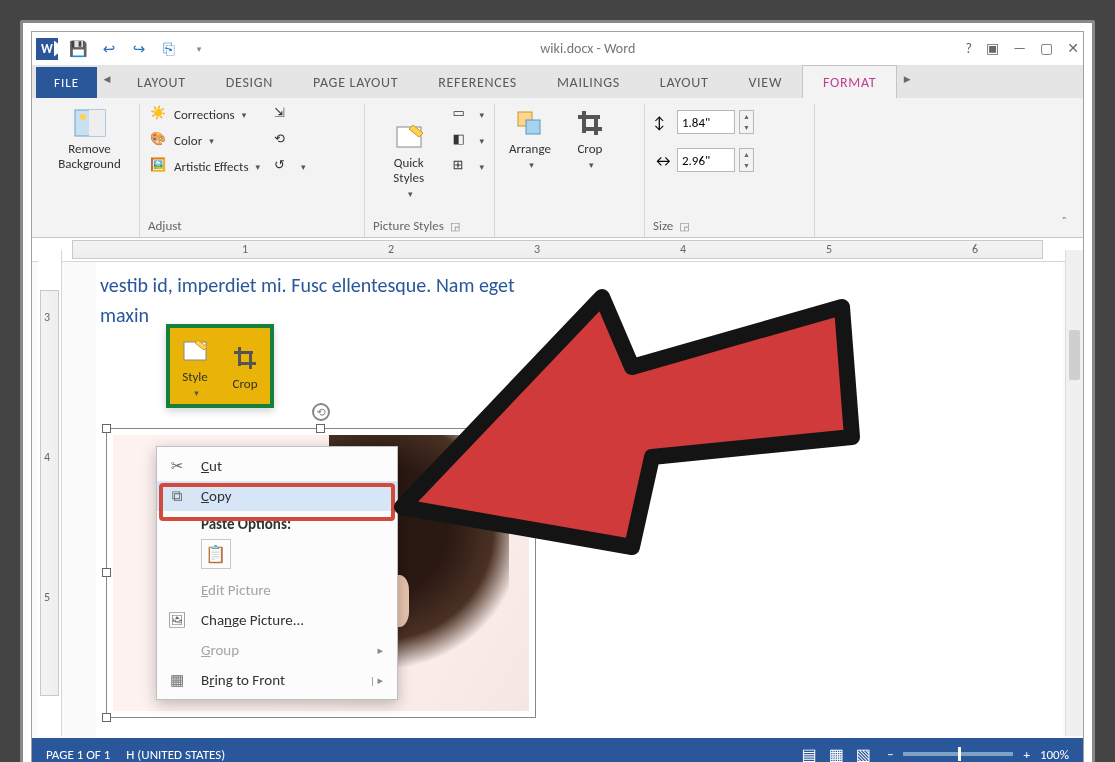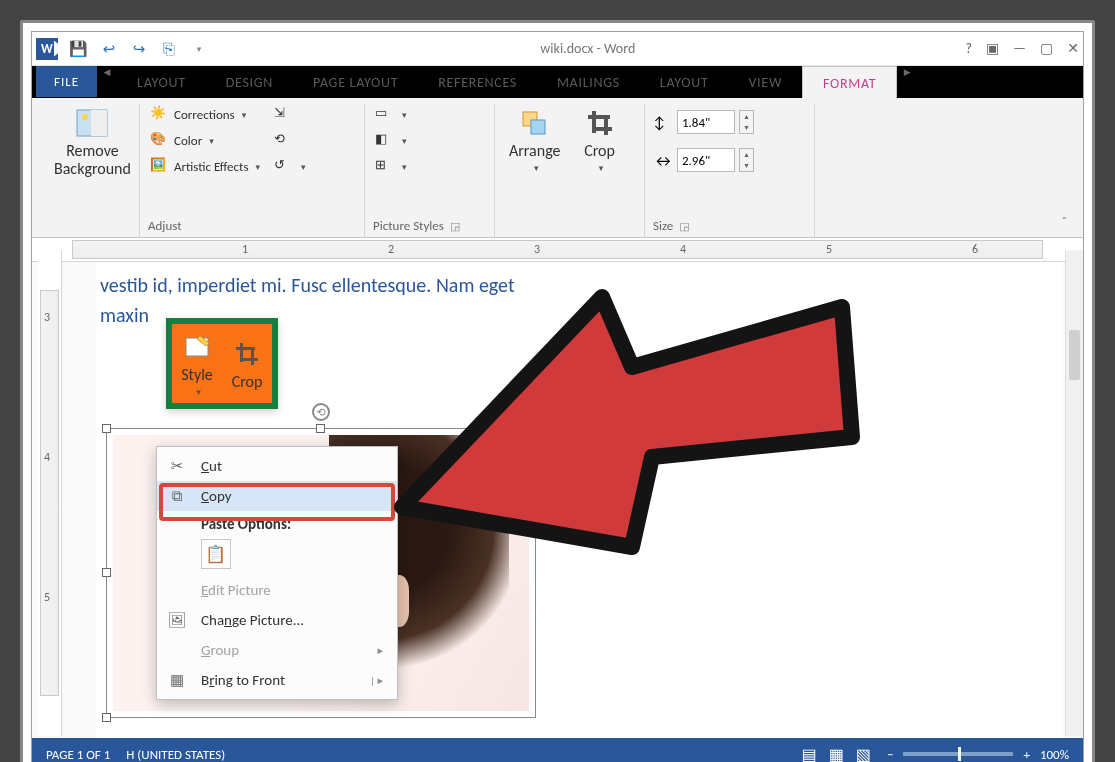--- a/index.html
+++ b/index.html
@@ -11,34 +11,34 @@
 .titlebar{height:34px;background:#fff;display:flex;align-items:center;padding:0 4px;border-bottom:1px solid #e4e4e4;gap:10px}
 .app-icon{width:22px;height:22px;background:#2b569a;color:#fff;display:flex;align-items:center;justify-content:center;font-weight:bold;font-size:13px;border-radius:0;position:relative}
 .app-icon:after{content:"";position:absolute;right:-2px;top:3px;bottom:3px;width:6px;background:#fff;clip-path:polygon(0 0,100% 30%,100% 70%,0 100%)}
 .qat{display:flex;gap:8px;align-items:center}
 .qat-btn{width:22px;height:22px;display:flex;align-items:center;justify-content:center;color:#2a73bb;font-size:15px;cursor:pointer}
 .title{flex:1;text-align:center;color:#777;font-size:14px}
 .winctl{display:flex;gap:14px;align-items:center;color:#666;font-size:14px}
 .winctl span{cursor:pointer}
 
 
-.tabs{height:32px;display:flex;align-items:flex-start;background:#000000;padding-left:4px}
+.tabs{height:32px;display:flex;align-items:center;background:#e5e5e5;padding-left:4px}
 .filetab{background:#2a579a;color:#fff;padding:8px 18px;font-size:13px;letter-spacing:1px;cursor:pointer}
 .navtab{width:20px;color:#6a6a6a;text-align:center;font-size:9px;padding-bottom:8px}
 .tab{padding:8px 20px;color:#5a5a5a;font-size:14px;letter-spacing:.7px;cursor:pointer}
 .tab.active{border:1px solid #c5c5c5;border-bottom:none;background:#f3f3f3;color:#c03f8f}
 
 
 .ribbon{background:#f3f3f3;border-bottom:1px solid #c5c5c5;display:flex;padding:6px 8px 0;height:140px}
 .group{display:flex;flex-direction:column;padding:0 8px;border-right:1px solid #d6d6d6}
 .group:last-child{border-right:none}
 .grow{display:flex;gap:6px;flex:1;align-items:flex-start}
 .glabel{font-size:13px;color:#666;text-align:left;padding:3px 0 4px}
 .bigbtn{display:flex;flex-direction:column;align-items:center;justify-content:center;padding:2px 6px;cursor:pointer;gap:2px;text-align:center}
-.bigbtn span{font-size:16px;color:#333;line-height:1.15}
+.bigbtn span{font-size:13px;color:#333;line-height:1.15}
 .icon32{width:34px;height:34px;display:flex;align-items:center;justify-content:center}
 .smallbtn{display:flex;align-items:center;gap:4px;font-size:13px;color:#333;padding:1px 2px;cursor:pointer}
 .col{display:flex;flex-direction:column;gap:6px}
 .box16{width:20px;height:18px;display:inline-block}
 .dd:after{content:"▾";font-size:9px;color:#555;margin-left:3px}
 .spin{display:flex;align-items:center;gap:4px}
 .spin input{width:58px;height:24px;border:1px solid #b8b8b8;font-size:13px;padding:0 4px;background:#fff}
 .spinbtns{display:flex;flex-direction:column;font-size:7px;color:#666;border:1px solid #b8b8b8;height:24px}
 .spinbtns div{padding:0 3px;flex:1;display:flex;align-items:center;cursor:pointer}
 .dlaunch{font-size:11px;color:#888;margin-left:6px;align-self:flex-end;padding-bottom:5px}
@@ -50,21 +50,21 @@
 .ruler .num{position:absolute;top:4px;font-size:12px;color:#666}
 .leftrule{position:absolute;left:6px;top:218px;bottom:34px;width:24px;background:#fff;border-right:1px solid #d6d6d6}
 .leftrule .bg{position:absolute;inset:40px 2px;background:linear-gradient(90deg,#f3f3f3,#eee);border:1px solid #c9c9c9}
 .leftrule .n{position:absolute;left:6px;font-size:12px;color:#666}
 
 .doc{flex:1;background:#fafafa;position:relative;overflow:hidden}
 .page{position:absolute;left:64px;right:20px;top:0;bottom:0;background:#fff}
 .bodytxt{color:#2a579a;font-family:Calibri,sans-serif;font-size:20px;line-height:1.5;padding:8px 4px}
 
 
-.minitool{position:absolute;left:134px;top:286px;background:#f97316;border:6px solid #15803d;box-shadow:0 3px 8px rgba(0,0,0,.18);display:flex}
+.minitool{position:absolute;left:134px;top:292px;background:#eab308;border:4px solid #15803d;box-shadow:0 3px 8px rgba(0,0,0,.18);display:flex}
 .minitool .bigbtn{padding:6px 8px}
 
 
 .selimg{position:absolute;left:74px;top:396px;width:430px;height:290px;border:1px solid #888}
 .selimg .in{position:absolute;inset:6px;background:linear-gradient(120deg,#fdf2f0 55%,#f6e6e2);overflow:hidden}
 .hair{position:absolute;right:20px;top:-10px;width:180px;height:260px;background:radial-gradient(circle at 30% 40%,#2a1812 0 32%,#4a3124 55%,transparent 70%)}
 .ear{position:absolute;right:120px;top:140px;width:32px;height:52px;background:#e8c3ad;border-radius:50% 30% 30% 50%}
 .handle{position:absolute;width:9px;height:9px;background:#fff;border:1px solid #666}
 .rot{position:absolute;left:50%;top:-26px;transform:translateX(-50%);width:18px;height:18px;border:2px solid #888;border-radius:50%;color:#888;font-size:11px;display:flex;align-items:center;justify-content:center}
 
@@ -177,20 +177,29 @@
         <div class="smallbtn dd">
                 <span class="box16">↺</span>
               </div>
       </div>
     </div>
     <div class="glabel">Adjust</div>
   </div>
 
   <div class="group" style="width:130px">
     <div class="grow">
+      <div class="bigbtn dd" style="align-self:center">
+        <div class="icon32">
+          <svg width="32" height="28">
+                  <rect x="4" y="4" width="24" height="20" fill="#fff" stroke="#888"></rect>
+                  <path d="M20 2l10 8-4 4-10-8z" fill="#ffd24d" stroke="#c89a2f"></path>
+                </svg>
+        </div>
+        <span>Quick Styles</span>
+      </div>
       <div class="col">
         <div class="smallbtn dd">
                 <span class="box16">▭</span>
               </div>
         <div class="smallbtn dd">
                 <span class="box16">◧</span>
               </div>
         <div class="smallbtn dd">
                 <span class="box16">⊞</span>
               </div>

